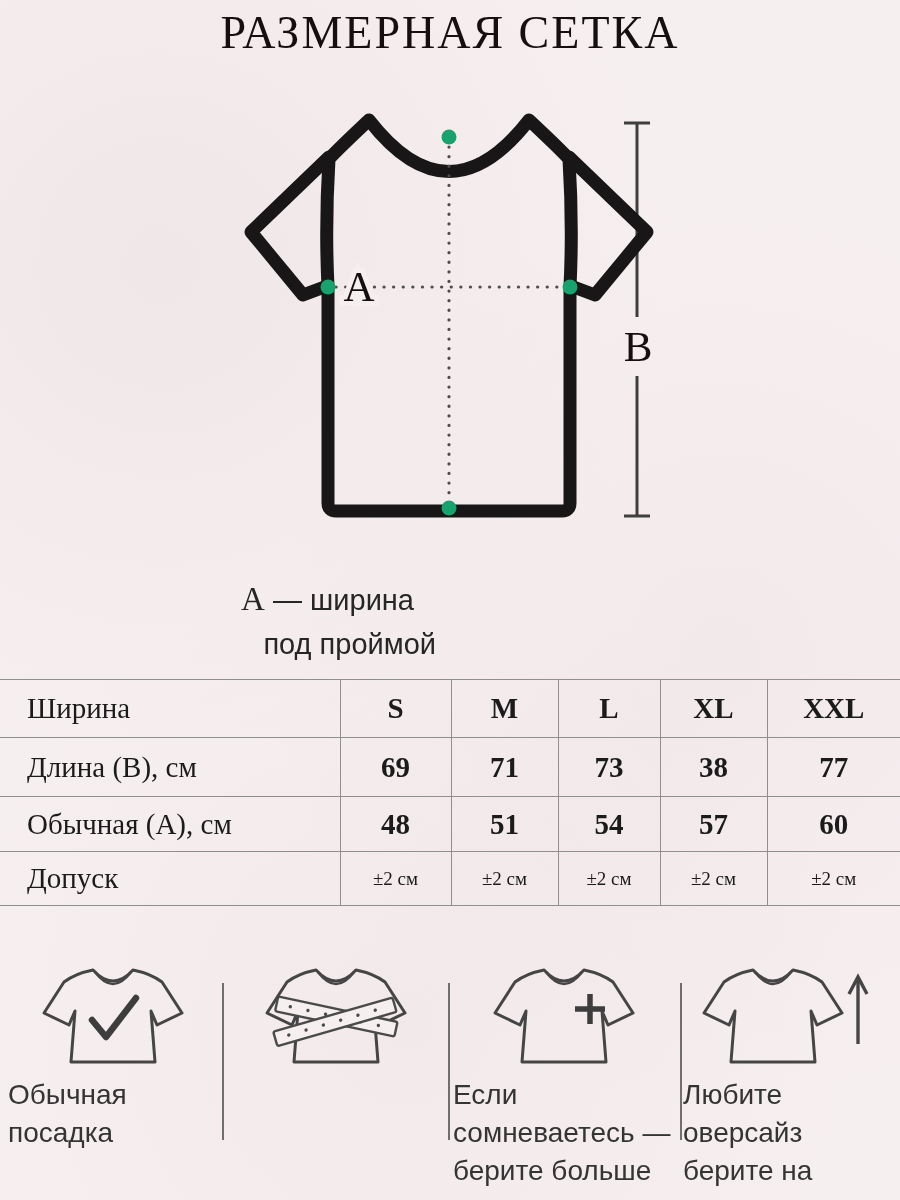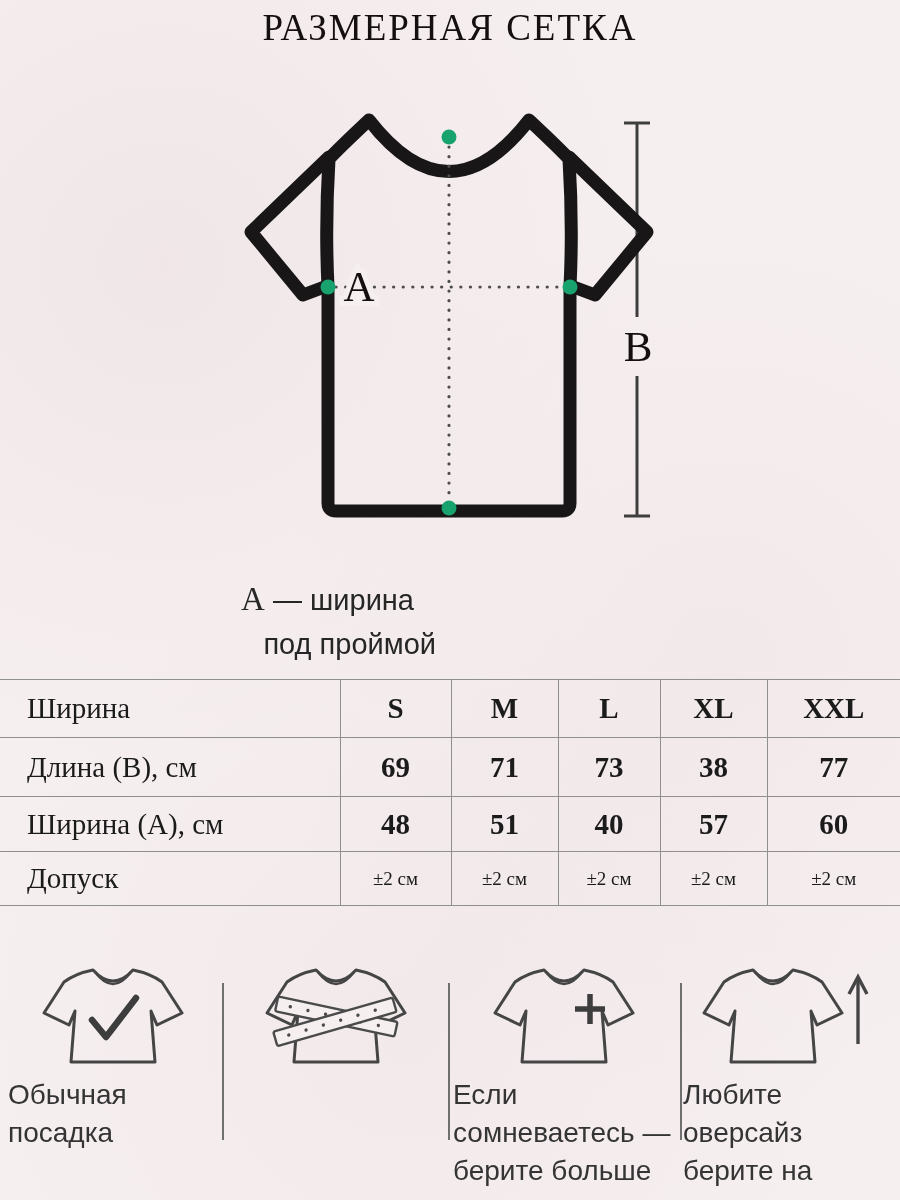--- a/index.html
+++ b/index.html
@@ -9,21 +9,21 @@
     background-image:
       radial-gradient(circle at 18% 22%, rgba(216,196,200,0.20), transparent 42%),
       radial-gradient(circle at 80% 55%, rgba(219,200,205,0.16), transparent 46%),
       radial-gradient(circle at 45% 85%, rgba(214,196,199,0.14), transparent 40%);
     font-family:"Liberation Sans","DejaVu Sans",sans-serif;
     color:#1b1b1b;
   }
   .title{
     position:absolute;top:6px;left:0;width:900px;text-align:center;
     font-family:"Liberation Serif","DejaVu Serif",serif;
-    font-size:37px;letter-spacing:2px;color:#15100f;white-space:nowrap;
+    font-size:46px;letter-spacing:2px;color:#15100f;white-space:nowrap;
   }
   .diagram{position:absolute;left:228px;top:95px;}
   .legend-line{position:absolute;font-size:29px;color:#262626;text-align:right;white-space:nowrap;}
   .legend-letter{font-family:"Liberation Serif","DejaVu Serif",serif;font-size:33px;}
   .l-a1{left:150px;top:581px;width:264px;}
   .l-a2{left:196px;top:628px;width:240px;}
   .l-b1{left:448px;top:581px;width:348px;}
 
   table.size{
     position:absolute;left:0;top:679px;width:900px;
@@ -111,24 +111,24 @@
     </tr>
     <tr class="num rh2">
       <td class="lbl">Длина (B), см</td>
       <td class="v">69</td>
       <td class="v">71</td>
       <td class="v">73</td>
       <td class="v">38</td>
       <td class="v">77</td>
     </tr>
     <tr class="num rh3">
-      <td class="lbl">Ширина (А), см</td>
+      <td class="lbl">Обычная (А), см</td>
       <td class="v">48</td>
       <td class="v">51</td>
-      <td class="v">40</td>
+      <td class="v">54</td>
       <td class="v">57</td>
       <td class="v">60</td>
     </tr>
     <tr class="tol last rh4">
       <td class="lbl">Допуск</td>
       <td class="v">±2 см</td>
       <td class="v">±2 см</td>
       <td class="v">±2 см</td>
       <td class="v">±2 см</td>
       <td class="v">±2 см</td>

